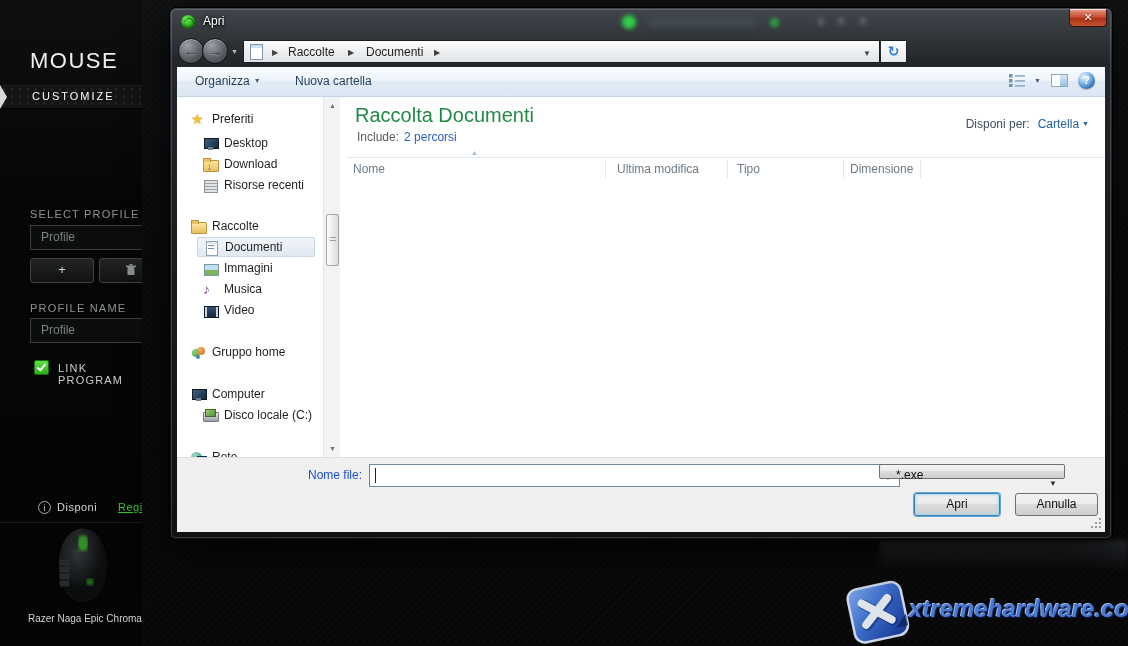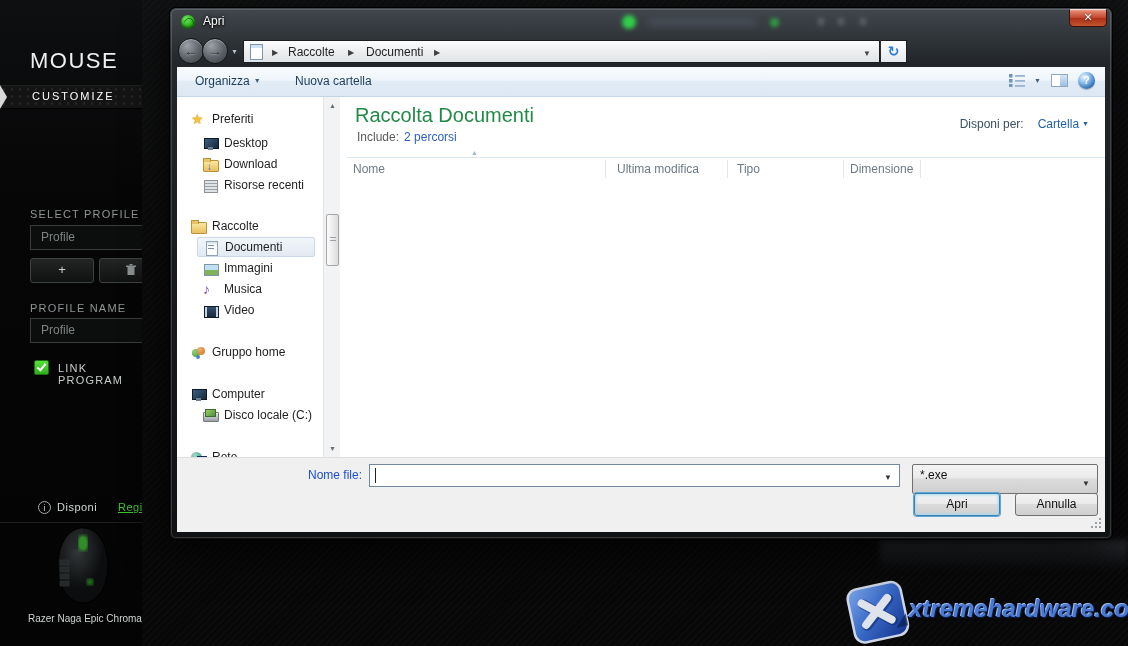--- a/index.html
+++ b/index.html
@@ -174,44 +174,44 @@
     background:linear-gradient(90deg,#fdfdfd,#dcdcdc);border:1px solid #a3a6a9;}
   .scroll-thumb::after{content:"";position:absolute;left:3px;top:22px;width:6px;height:6px;
     background:repeating-linear-gradient(180deg,#9aa0a4 0 1px,transparent 1px 3px);}
 
   
   .main{position:absolute;left:170px;top:30px;width:758px;height:360px;background:#fff;}
   .lib-title{position:absolute;left:8px;top:7px;font-size:20px;color:#218a47;}
   .lib-include{position:absolute;left:10px;top:33px;font-size:12px;color:#5a5a5a;}
   .lib-include-link{color:#2b5fbf;margin-left:5px;}
   .arrange{position:absolute;right:16px;top:20px;font-size:12px;color:#3c5064;}
-  .arrange-value{color:#2161a8;margin-left:14px;}
+  .arrange-value{color:#2161a8;margin-left:8px;}
   .arrange-caret{font-size:7px;color:#2161a8;margin-left:3px;vertical-align:2px;}
   .sort-glyph{position:absolute;left:124px;top:52px;font-size:7px;color:#9db8cc;}
   .col-header-row{position:absolute;left:0;top:60px;width:100%;height:22px;
     border-top:1px solid #dbe9f5;}
   .col-h{position:absolute;top:4px;font-size:12px;color:#6d7a85;}
   .col-sep{position:absolute;top:2px;width:1px;height:18px;background:#e4e6e8;}
   .file-row{position:absolute;left:0;top:84px;width:100%;height:22px;font-size:12px;color:#1a1a1a;}
   .file-icon{position:absolute;left:8px;top:2px;}
   .file-name{position:absolute;left:30px;top:3px;color:#111;}
   .file-mod{position:absolute;left:270px;top:3px;color:#4a4a4a;}
   .file-type{position:absolute;left:390px;top:3px;color:#4a4a4a;}
 
   
   .footer{position:absolute;left:0;bottom:0;width:100%;height:75px;background:#f0f0f0;
     border-top:1px solid #dfdfdf;}
   .fn-label{position:absolute;left:110px;top:10px;width:75px;text-align:right;font-size:12px;color:#1d4ed8;}
   .fn-combo{position:absolute;left:192px;top:6px;width:531px;height:23px;background:#fff;
     border:1px solid #70879e;}
   .fn-caret{position:absolute;left:5px;top:3px;width:1px;height:15px;background:#222;}
   .combo-arrow{position:absolute;right:7px;top:8px;font-size:8px;color:#333;}
-  .ft-select{position:absolute;left:735px;top:6px;width:186px;height:30px;border:1px solid #707070;
+  .ft-select{position:absolute;left:702px;top:6px;width:186px;height:15px;border:1px solid #707070;
     background:linear-gradient(180deg,#f4f4f4,#ebebeb 45%,#dcdcdc 50%,#cfcfcf);
-    font-size:12px;color:#111;line-height:21px;padding-left:7px;border-radius:2px;}
+    font-size:12px;color:#111;line-height:21px;padding-left:16px;border-radius:2px;}
   .btn{position:absolute;top:35px;height:23px;border:1px solid #707070;border-radius:3px;
     background:linear-gradient(180deg,#f2f2f2,#ebebeb 45%,#dbdbdb 50%,#cfcfcf);
     font-size:12px;color:#111;text-align:center;line-height:21px;}
   .btn-open{left:737px;width:86px;border-color:#3c7fb1;
     box-shadow:0 0 0 1px #5da6d8, inset 0 0 3px 1px #a8d8f0;}
   .btn-cancel{left:838px;width:83px;}
   .resize-grip{position:absolute;right:3px;bottom:3px;width:12px;height:12px;
     background:
      radial-gradient(circle at 10px 2px, #9aa0a6 1.2px, transparent 1.4px),
      radial-gradient(circle at 10px 6px, #9aa0a6 1.2px, transparent 1.4px),

